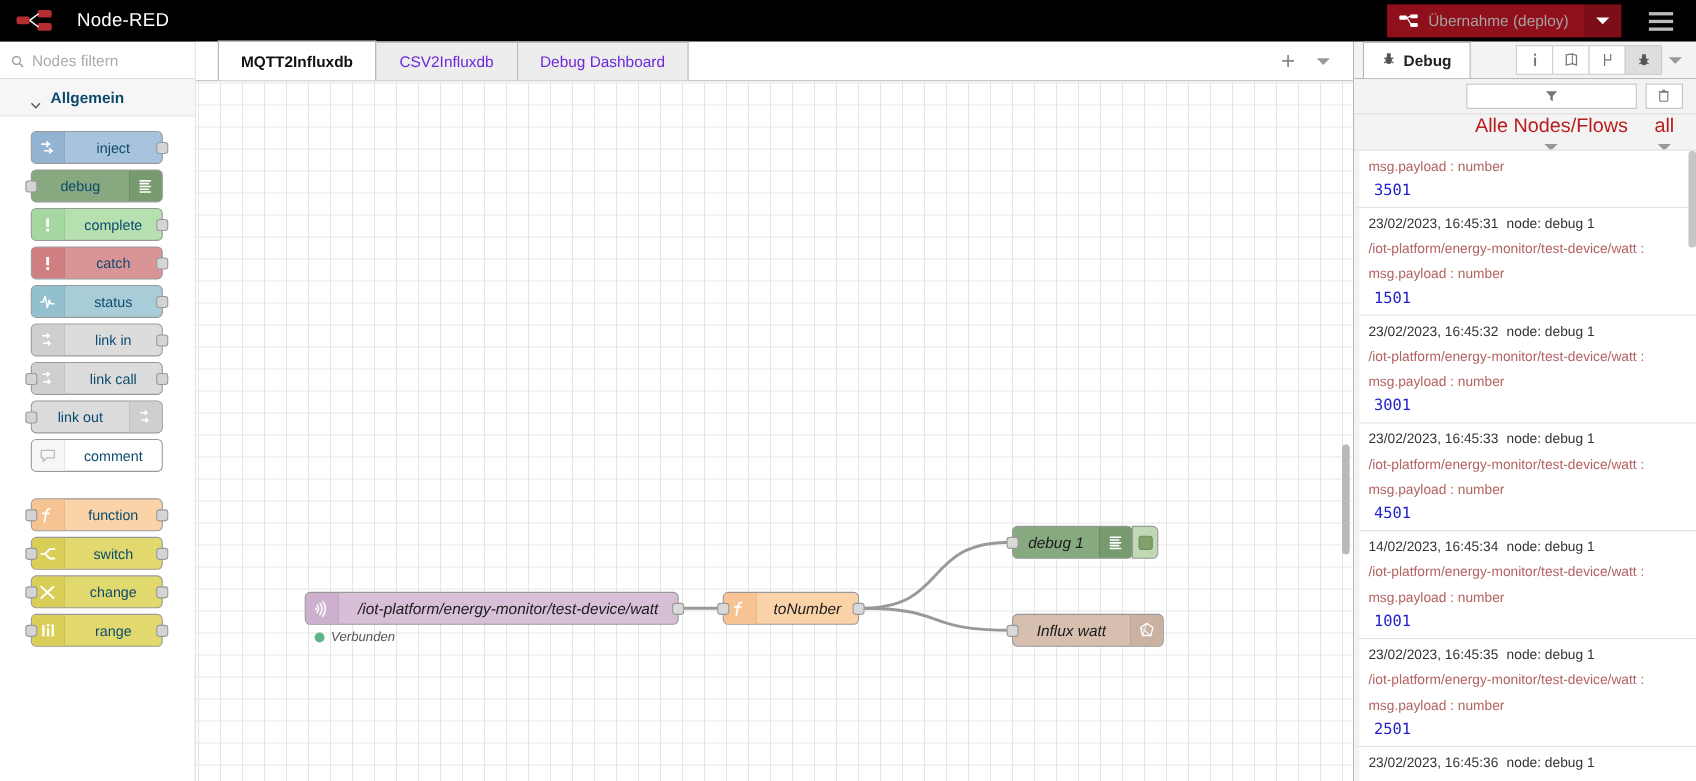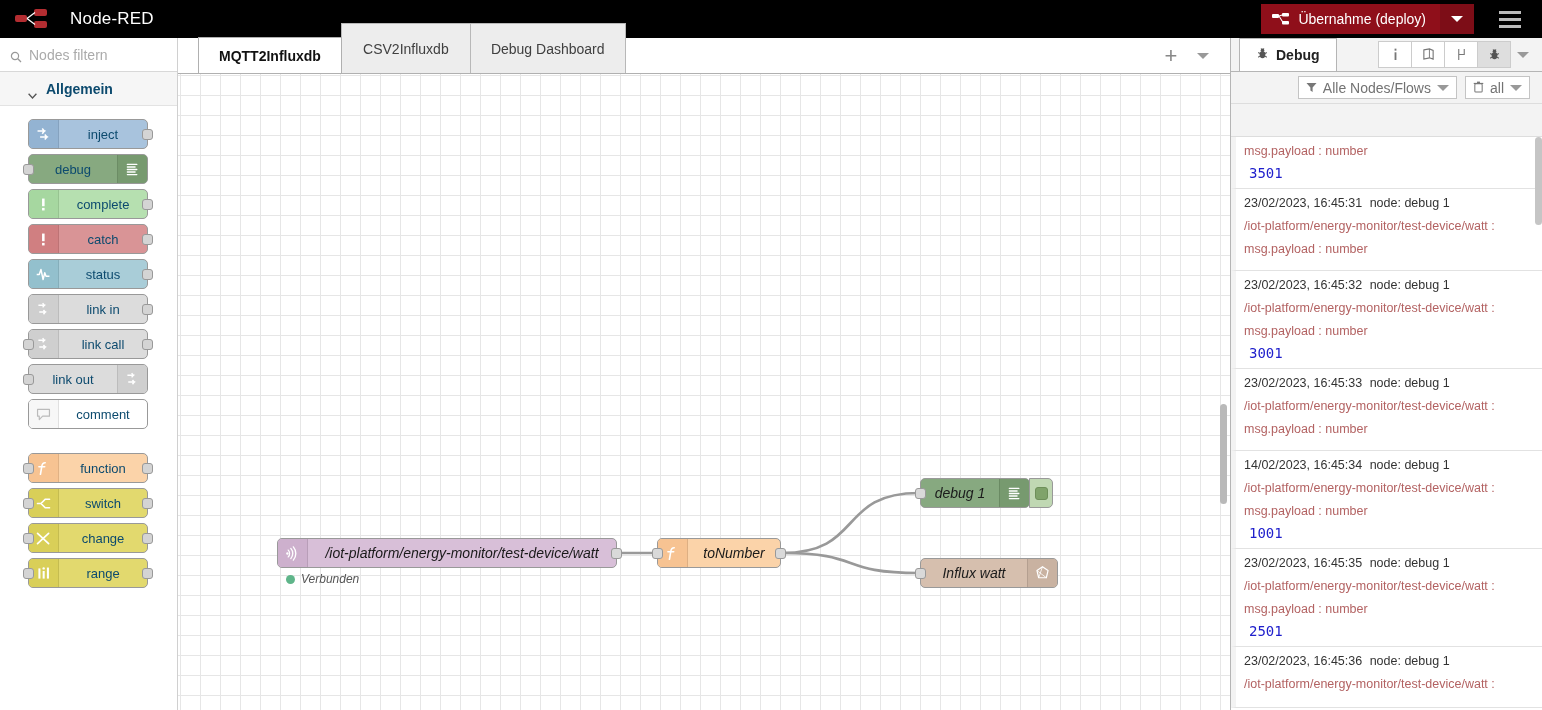--- a/index.html
+++ b/index.html
@@ -14,21 +14,21 @@
   .header {
     position: absolute; top: 0; left: 0; width: 1542px; height: 38px;
     background: #000; display: flex; align-items: center;
   }
   .brand { display: flex; align-items: center; gap: 18px; padding-left: 14px; }
   .brand-logo { width: 38px; height: 22px; }
   .brand-title { color: #fff; font-size: 17px; letter-spacing: .2px; }
   .header-spacer { flex: 1; }
   .deploy-group { display: flex; align-items: stretch; height: 30px; margin-right: 14px; }
   .deploy-btn {
-    background: #8f0f1a; color: #ffffff; border: none; display: flex; align-items: center;
+    background: #8f0f1a; color: #a3a3a3; border: none; display: flex; align-items: center;
     gap: 9px; padding: 0 14px 0 11px; font-size: 14px; cursor: pointer;
   }
   .deploy-ico { width: 17px; height: 13px; }
   .deploy-caret {
     background: #7d0d17; width: 34px; display: flex; align-items: center;
     justify-content: center; cursor: pointer;
   }
   .caret-d { width: 0; height: 0; border-left: 6px solid transparent;
     border-right: 6px solid transparent; border-top: 6px solid #fff; }
   .hamburger { width: 44px; display: flex; flex-direction: column; align-items: center;
@@ -73,22 +73,22 @@
 
   
   .center {
     position: absolute; top: 38px; left: 178px; width: 1052px; height: 672px; background: #fff;
   }
   .tabbar {
     height: 36px; background: #fff; border-bottom: 1px solid #b0b0b0;
     display: flex; align-items: flex-end; position: relative;
   }
   .ftab {
-    height: 50px; min-width: 130px; padding: 0 20px; display: flex; align-items: center;
-    justify-content: center; font-size: 14px; color: #404040; background: #ededed;
+    height: 35px; min-width: 130px; padding: 0 20px; display: flex; align-items: center;
+    justify-content: center; font-size: 14px; color: #6d28d9; background: #ededed;
     border: 1px solid #b8b8b8; border-bottom: none; margin-left: -1px; cursor: pointer;
   }
   .ftab:first-child { margin-left: 20px; }
   .ftab.active {
     background: #fff; color: #111; font-weight: bold; height: 36px;
     border-color: #b0b0b0; position: relative; z-index: 2;
   }
   .tab-tools { margin-left: auto; display: flex; align-items: center; gap: 6px;
     padding: 0 14px 4px 0; }
   .tt-btn { width: 26px; height: 26px; display: flex; align-items: center;
@@ -151,22 +151,22 @@
   }
   .sb-icons { margin-left: auto; display: flex; align-items: flex-end; gap: 0; padding-right: 6px; }
   .sb-ic { width: 34px; height: 27px; border: 1px solid #ccc; background: #fff;
     display: flex; align-items: center; justify-content: center; margin-left: -1px;
     cursor: pointer; color: #777; margin-bottom: 3px; }
   .sb-ic.on { background: #dedede; }
   .sb-ic.plain { border: none; background: transparent; width: 26px; }
   .sb-toolbar { height: 32px; display: flex; align-items: center; justify-content: flex-end;
     gap: 8px; padding: 0 12px; background: #f3f3f3; border-bottom: 1px solid #ddd; }
   .sb-btn { height: 23px; border: 1px solid #c4c4c4; background: #fff; display: flex;
-    align-items: center; gap: 6px; padding: 0 7px; font-size: 14px; color: #737373;
-    cursor: pointer; }
+    align-items: center; gap: 6px; padding: 0 7px; font-size: 18px; color: #b91c1c;
+    cursor: pointer; flex-direction: column; }
   .msgs { position: absolute; top: 98px; left: 0; width: 312px; height: 612px;
     overflow: hidden; background: #fff; border-top: 1px solid #ddd; }
   .msg { border-bottom: 1px solid #e2e2e2; padding: 7px 10px 7px 8px;
     border-left: 5px solid #f3f3f3; }
   .msg-meta { font-size: 12.5px; color: #333; margin-bottom: 9px; }
   .msg-meta .node { margin-left: 4px; }
   .msg-topic { font-size: 12.5px; color: #b36262; margin-bottom: 9px; word-break: break-all; }
   .msg-type { font-size: 12.5px; color: #b36262; margin-bottom: 7px; }
   .msg-val { font-size: 14px; color: #2020cc; font-family: "DejaVu Sans Mono", monospace;
     padding-left: 5px; }
@@ -551,35 +551,37 @@
     <div class="msg">
           <div class="msg-type">msg.payload : number</div>
           <div class="msg-val">3501</div>
         </div>
         <div class="msg">
           <div class="msg-meta">
       <span>23/02/2023, 16:45:31</span>
       <span class="node">node: debug 1</span></div>
           <div class="msg-topic">/iot-platform/energy-monitor/test-device/watt :</div>
           <div class="msg-type">msg.payload : number</div>
+          <div class="msg-val">1501</div>
         </div>
         <div class="msg">
           <div class="msg-meta">
       <span>23/02/2023, 16:45:32</span>
       <span class="node">node: debug 1</span></div>
           <div class="msg-topic">/iot-platform/energy-monitor/test-device/watt :</div>
           <div class="msg-type">msg.payload : number</div>
           <div class="msg-val">3001</div>
         </div>
         <div class="msg">
           <div class="msg-meta">
       <span>23/02/2023, 16:45:33</span>
       <span class="node">node: debug 1</span></div>
           <div class="msg-topic">/iot-platform/energy-monitor/test-device/watt :</div>
           <div class="msg-type">msg.payload : number</div>
+          <div class="msg-val">4501</div>
         </div>
         <div class="msg">
           <div class="msg-meta">
       <span>14/02/2023, 16:45:34</span>
       <span class="node">node: debug 1</span></div>
           <div class="msg-topic">/iot-platform/energy-monitor/test-device/watt :</div>
           <div class="msg-type">msg.payload : number</div>
           <div class="msg-val">1001</div>
         </div>
         <div class="msg">

